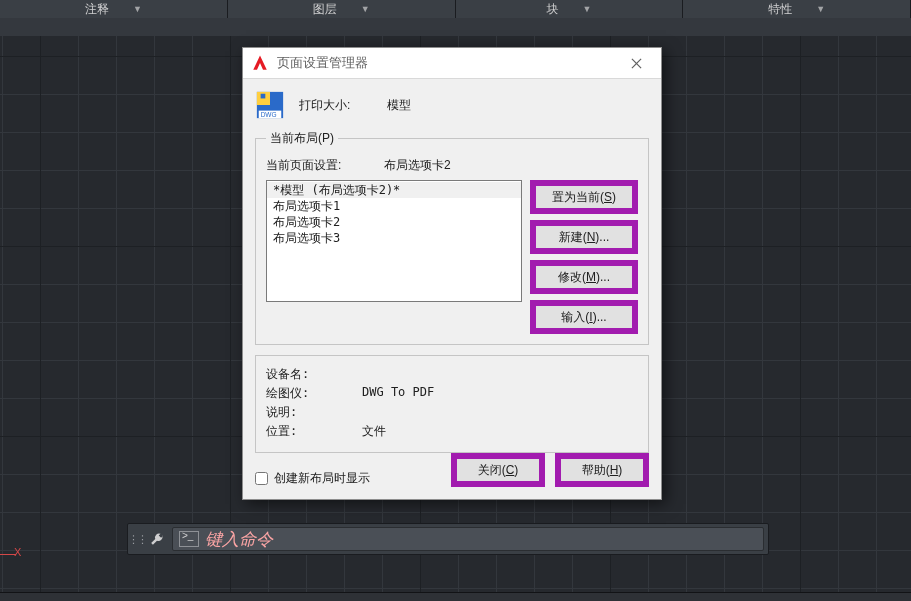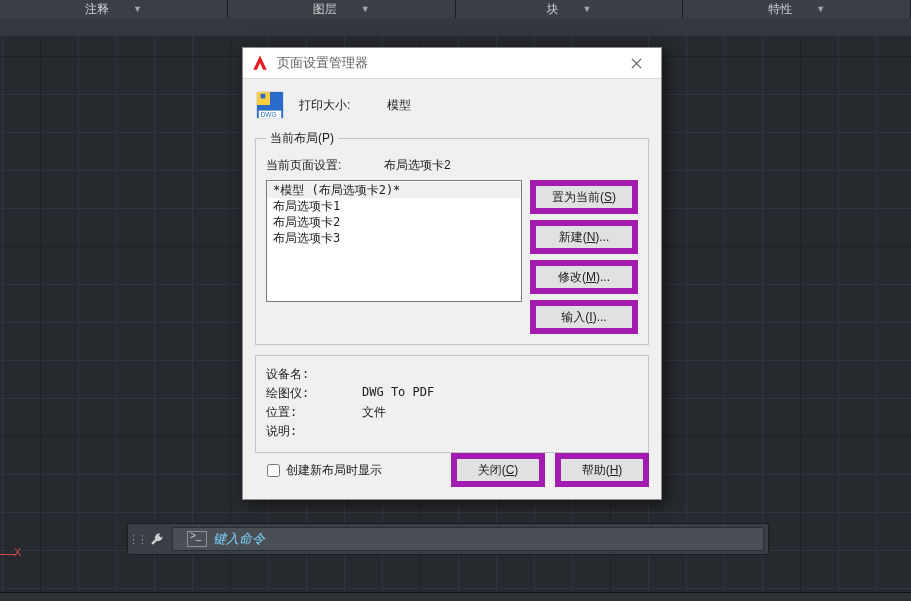--- a/index.html
+++ b/index.html
@@ -24,21 +24,21 @@
   .ribbon-under{position:absolute;left:0;top:18px;right:0;height:18px;background:#34383e;border-bottom:1px solid #121316;}
   
   .xhair{position:absolute;left:0;top:552px;color:#d44848;font-size:11px;}
   .xhair .h{position:absolute;left:0;top:2px;width:16px;border-top:1px solid #d44848;}
   .xhair .lbl{position:absolute;left:14px;top:-6px;}
   
   .cmdbar{position:absolute;left:127px;top:523px;width:640px;height:30px;background:#3a3f45;border:1px solid #1a1c20;display:flex;align-items:center;border-radius:2px;}
   .cmdbar .grip{width:18px;display:flex;align-items:center;justify-content:center;color:#9a9da2;font-size:11px;letter-spacing:-2px;}
   .cmdbar .wrench{width:22px;display:flex;align-items:center;justify-content:center;}
   .cmdbar .wrench svg{width:14px;height:14px;fill:#cfcfd0;}
-  .cmdbar .field{flex:1;height:22px;margin:0 4px;background:#4a4f56;border:1px solid #2a2d31;display:flex;align-items:center;color:#7dd3fc;font-size:13px;font-style:italic;padding-left:14px;border-radius:2px;}
+  .cmdbar .field{flex:1;height:22px;margin:0 4px;background:#4a4f56;border:1px solid #2a2d31;display:flex;align-items:center;color:#fca5a5;font-size:17px;font-style:italic;padding-left:6px;border-radius:2px;}
   .cmdbar .field .cprompt{width:18px;height:14px;margin-right:6px;display:inline-block;border:1px solid #8e9196;position:relative;font-style:normal;}
   .cmdbar .field .cprompt::after{content:">_";position:absolute;left:2px;top:-2px;font-size:10px;color:#cfcfd0;}
   
   .status{position:absolute;left:0;right:0;bottom:0;height:8px;background:#2e3136;border-top:1px solid #121316;}
   
   .dlg{position:absolute;left:242px;top:47px;width:418px;height:451px;background:#f0f0f0;border:1px solid #8d8d8d;box-shadow:4px 4px 14px rgba(0,0,0,.55);}
   .dlg-title{height:30px;display:flex;align-items:center;padding:0 8px;border-bottom:1px solid #d9d9d9;background:#ffffff;}
   .dlg-title .aicon{width:18px;height:18px;margin-right:8px;}
   .dlg-title .ttxt{flex:1;color:#5f5f5f;font-size:13px;font-family:Liberation Mono, monospace;}
   .dlg-title .x{width:34px;height:22px;display:flex;align-items:center;justify-content:center;color:#5f5f5f;cursor:default;}
@@ -53,21 +53,21 @@
   .row1 .lbl{width:118px;}
   .pslayout{display:flex;gap:8px;}
   .listbox{flex:1;height:118px;background:#fff;border:1px solid #7a7a7a;overflow:auto;padding:1px 0;}
   .listbox .item{padding:0 6px;height:16px;line-height:16px;font-family:"SimSun","NSimSun",monospace;white-space:nowrap;}
   .listbox .item.sel{background:#f0f0f0;}
   .btncol{display:flex;flex-direction:column;gap:6px;}
   .wbtn{width:96px;height:22px;background:#e1e1e1;border:6px solid #a21caf;font-size:12px;font-family:"SimSun","NSimSun",sans-serif;cursor:default;display:flex;align-items:center;justify-content:center;}
   .details{font-family:"SimSun","NSimSun",monospace;}
   .details .drow{display:flex;margin:2px 0;}
   .details .drow .dl{width:96px;}
-  .footer{position:absolute;left:24px;right:12px;bottom:12px;display:flex;align-items:center;}
+  .footer{position:absolute;left:12px;right:12px;bottom:12px;display:flex;align-items:flex-end;}
   .chk{display:flex;align-items:center;gap:6px;}
   .chk input{width:13px;height:13px;margin:0;}
   .footer .sp{flex:1;}
   u.ak{text-decoration:underline;} 
 </style>
 </head>
 <body>
 
 <div class="ribbon">
   <div class="tabwrap">
@@ -168,26 +168,26 @@
 
     <fieldset class="details">
       <div class="drow">
           <span class="dl">设备名:</span>
         </div>
       <div class="drow">
           <span class="dl">绘图仪:</span>
           <span>DWG To PDF</span>
         </div>
       <div class="drow">
+          <span class="dl">说明:</span>
+          <span></span>
+        </div>
+      <div class="drow">
           <span class="dl">位置:</span>
           <span>文件</span>
-        </div>
-      <div class="drow">
-          <span class="dl">说明:</span>
-          <span></span>
         </div>
     </fieldset>
 
     <div class="footer">
       <label class="chk">
         <input type="checkbox" style="">
         <span>创建新布局时显示</span>
       </label>
       <span class="sp"></span>
       <div class="wbtn" style="width:82px">关闭(<u class="ak">C</u>)</div>

